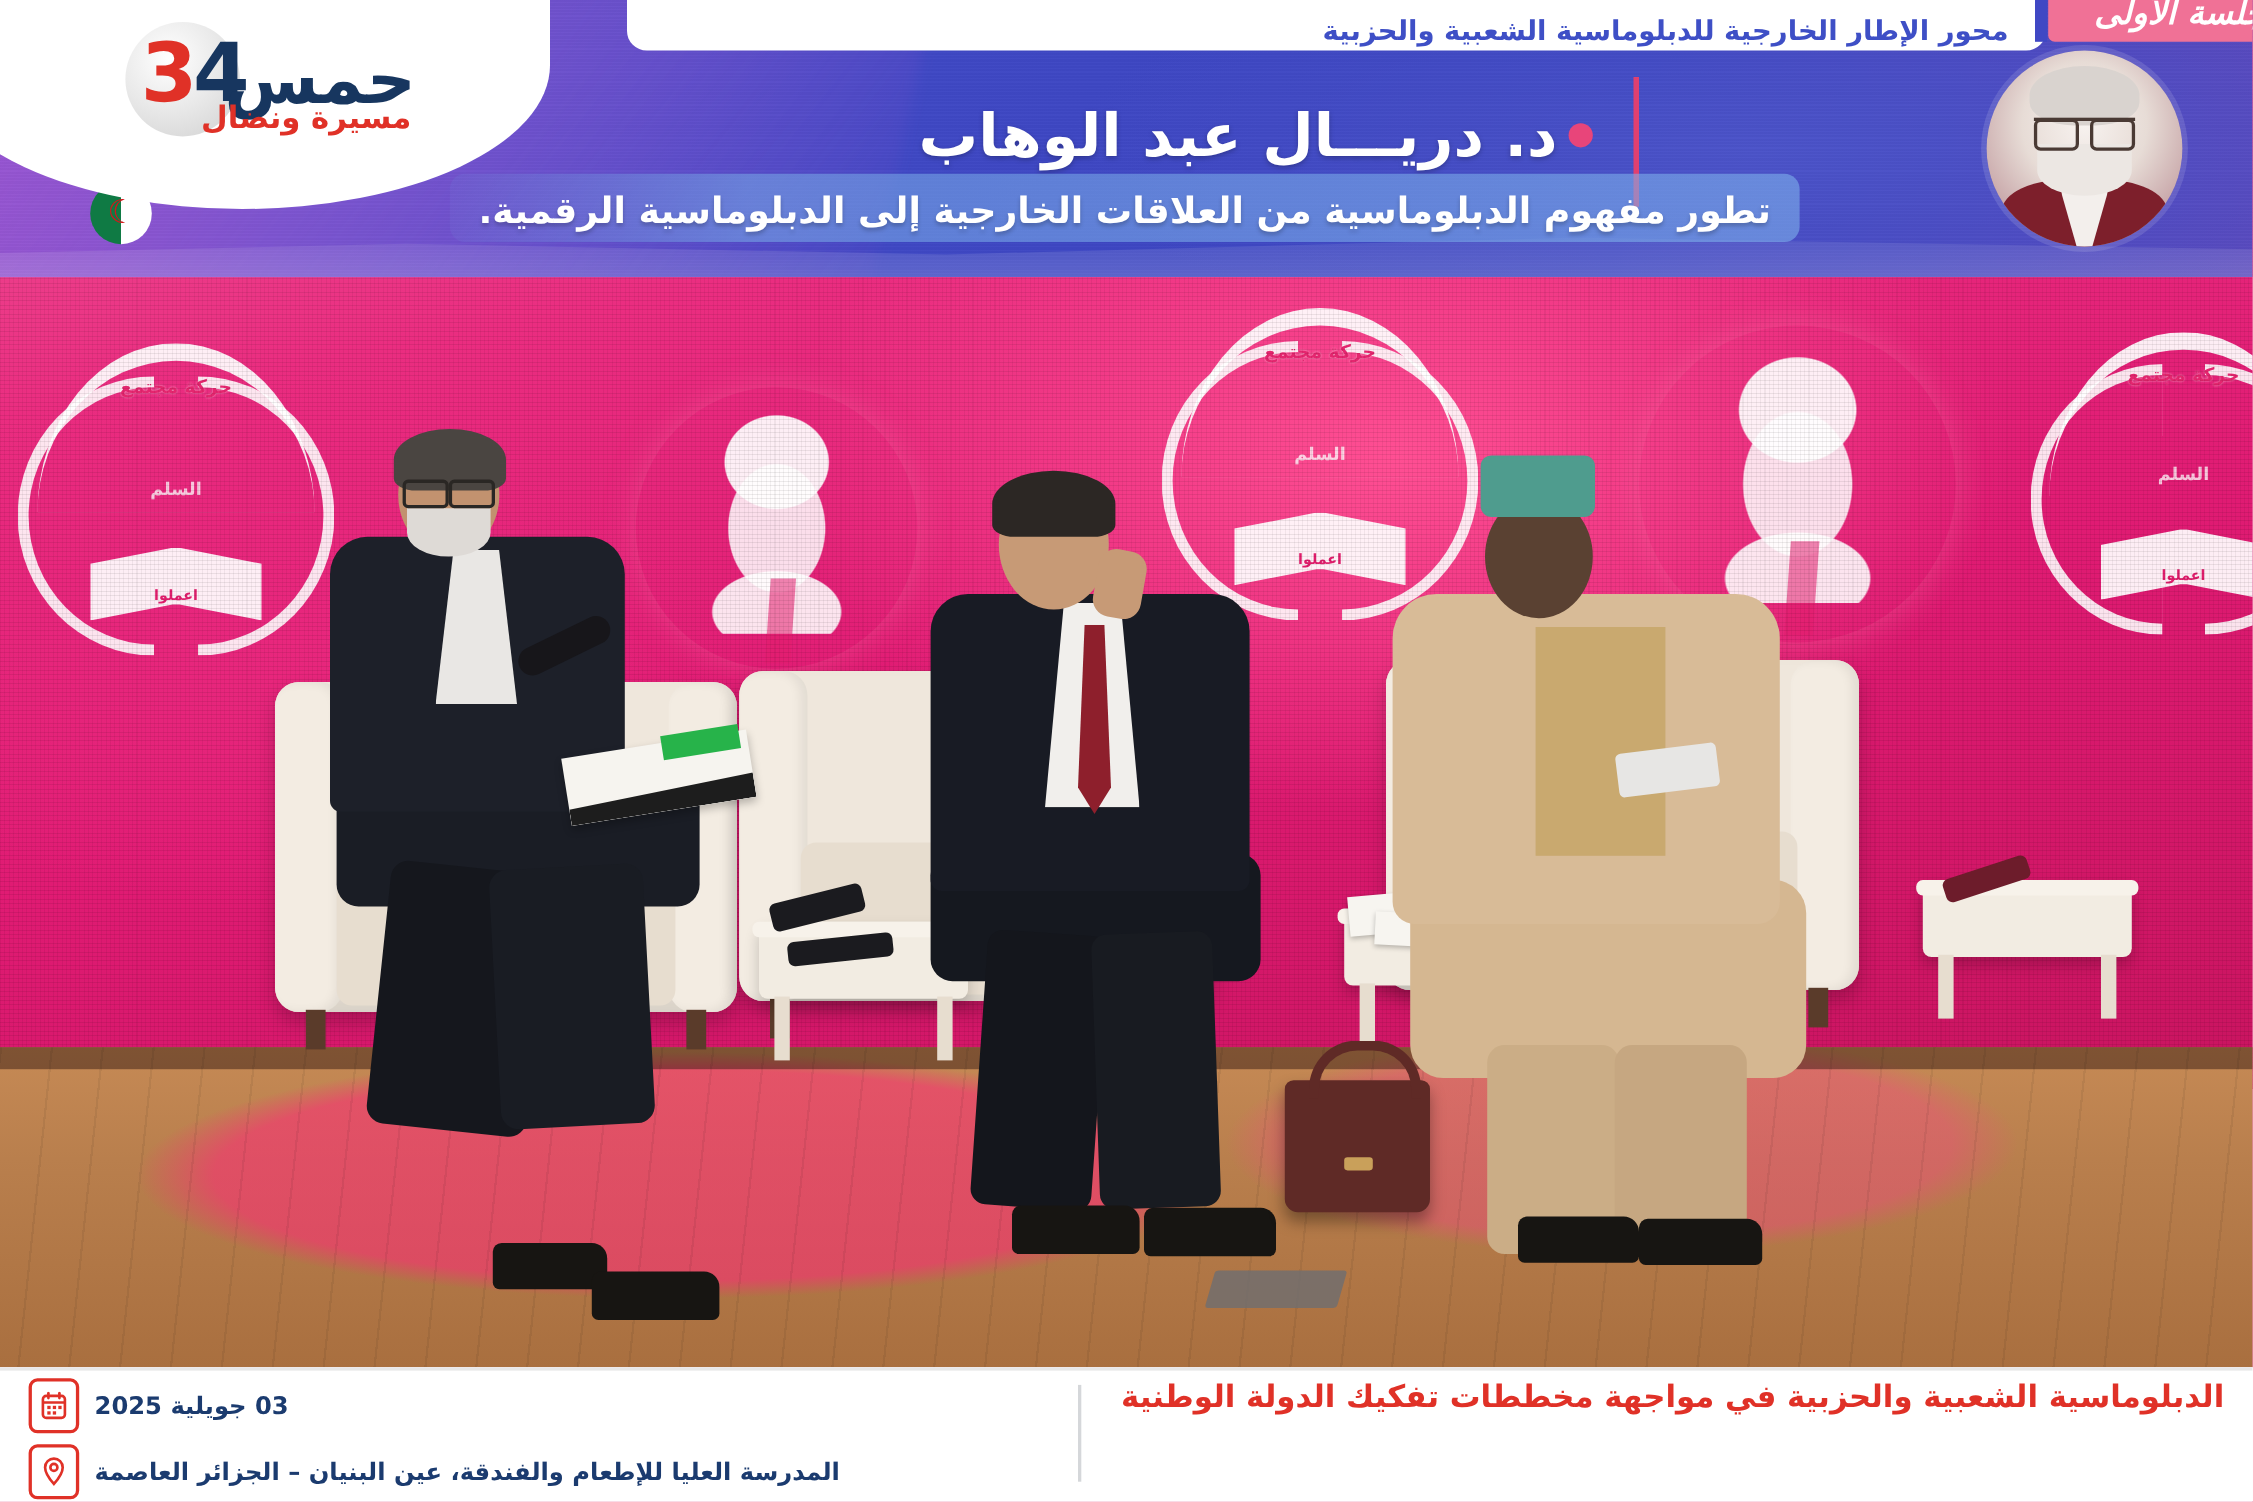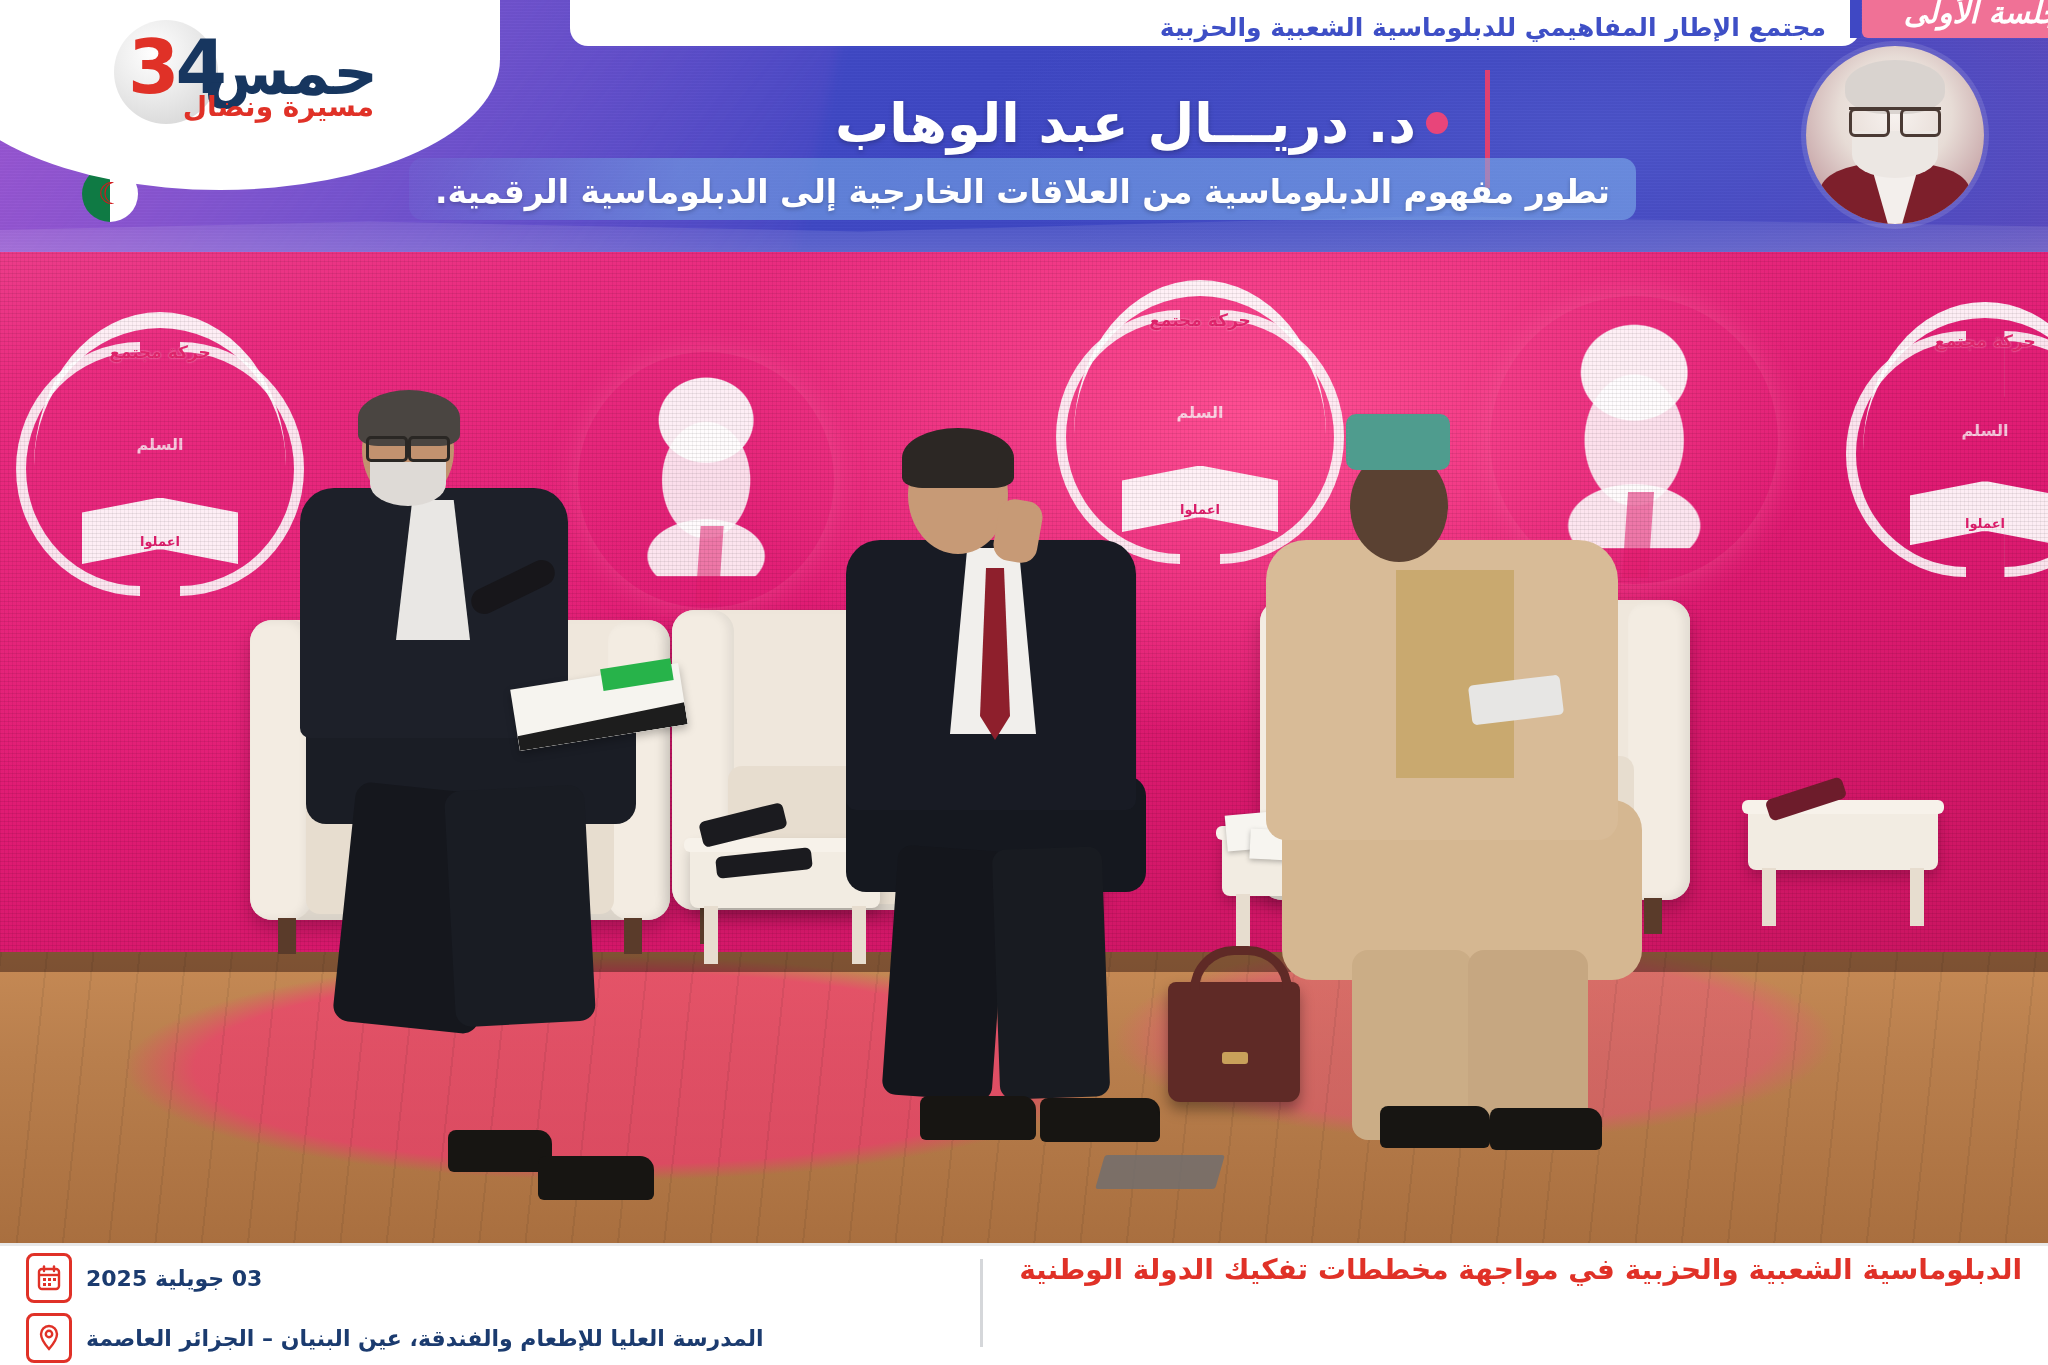--- a/index.html
+++ b/index.html
@@ -308,21 +308,21 @@
     </div>
 
     <div class="banner">
       <div class="banner-blue">
         <div class="banner-sweep"></div>
         <div class="banner-tex"></div>
         <div class="banner-wave"></div>
       </div>
 
       <div class="theme-strip">
-        <div class="theme-txt">مجتمع الإطار المفاهيمي  للدبلوماسية الشعبية والحزبية</div>
+        <div class="theme-txt">محور الإطار الخارجية  للدبلوماسية الشعبية والحزبية</div>
       </div>
 
       <div class="session-badge">
         <div class="bar"></div>
         <div class="session-txt">الجلسة الأولى</div>
       </div>
 
       <div class="sp-name">د. دريـــال عبد الوهاب</div>
       <div class="sp-dot"></div>
       <div class="sp-vline"></div>

